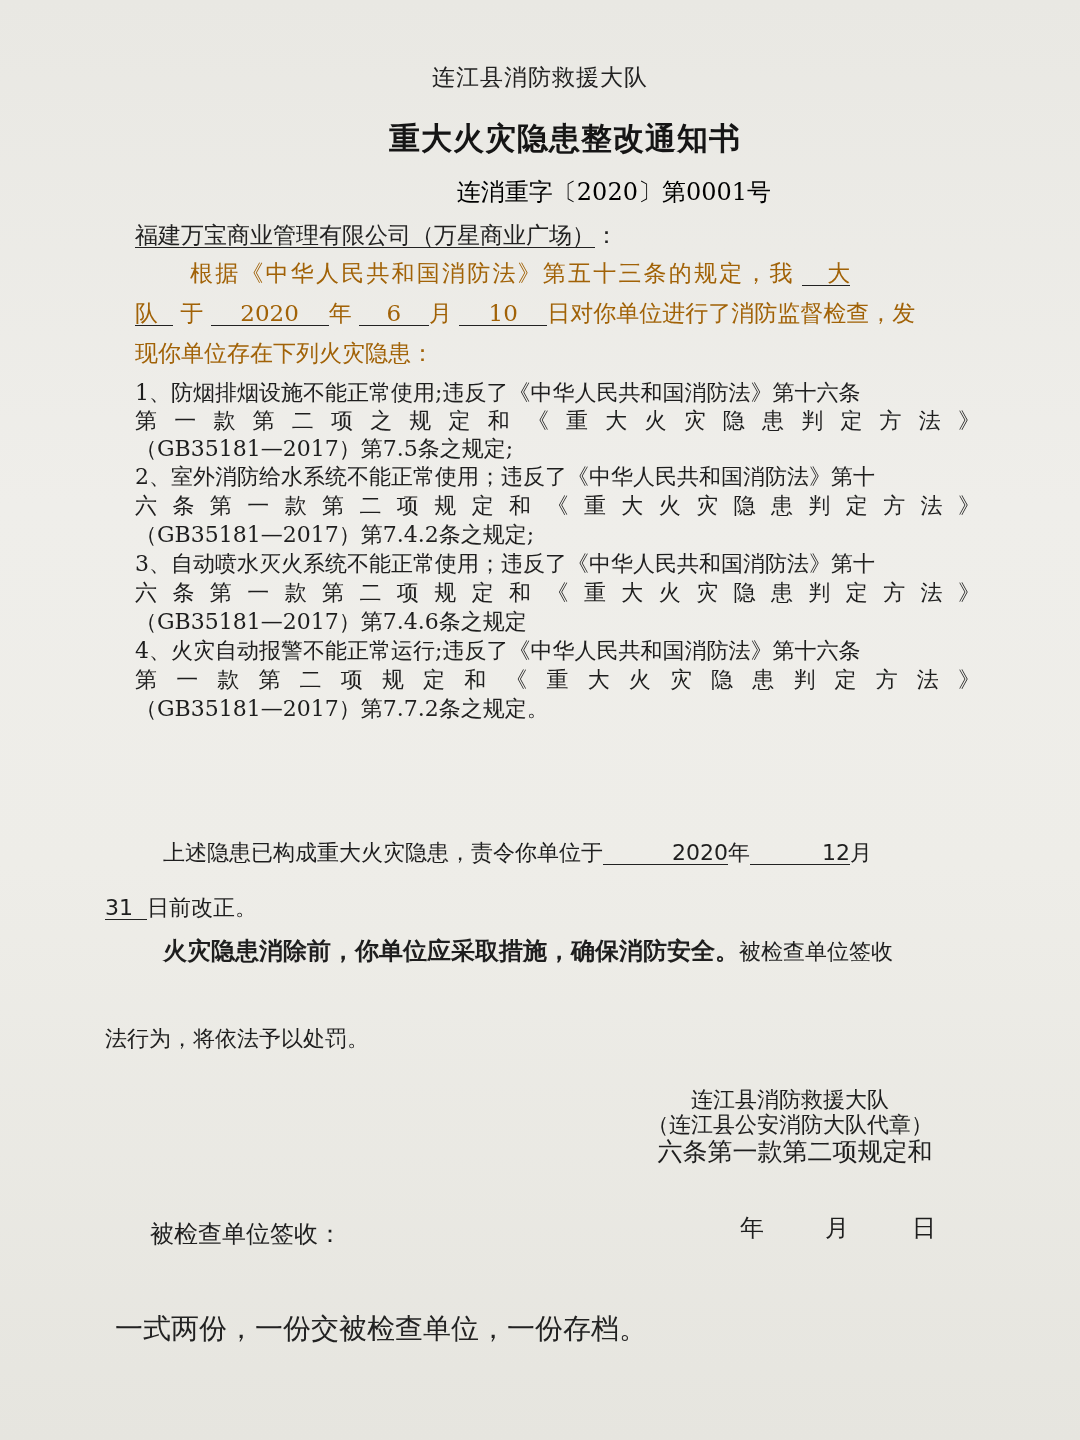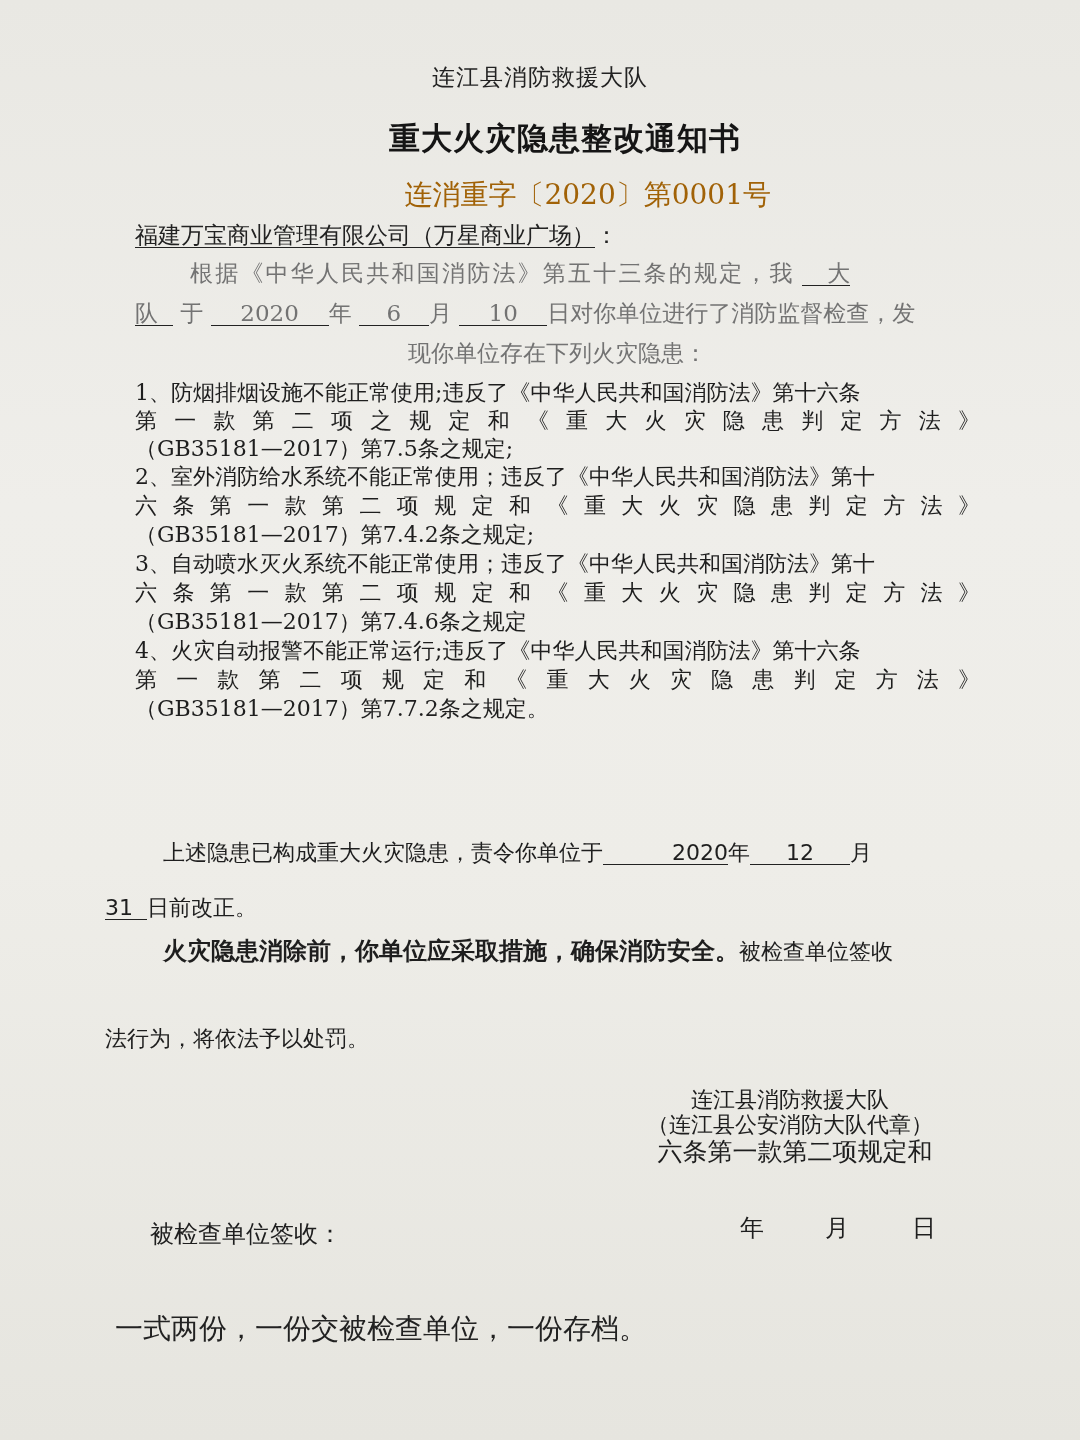--- a/index.html
+++ b/index.html
@@ -7,24 +7,24 @@
       width: 1080px; height: 1440px; overflow: hidden;
       background: linear-gradient(180deg, #e9e8e3 0%, #efeeea 35%, #eeede8 60%, #e6e5df 100%);
       font-family: "DejaVu Serif", "Liberation Serif", serif;
       color: #1e1e1e;
       position: relative;
     }
     .page { position: absolute; left: 0; top: 0; width: 873px; height: 1440px; }
     .abs { position: absolute; white-space: nowrap; }
     .agency { left: 0; width: 1080px; text-align: center; top: 62px; font-size: 23px; letter-spacing: 1px; color: #222; }
     .title { left: 0; width: 1130px; text-align: center; top: 118px; font-size: 31px; font-family: "DejaVu Sans", sans-serif; font-weight: bold; letter-spacing: 1px; color: #151515; }
-    .docno { right: 102px; top: 176px; font-size: 28px; color: #a16207; }
+    .docno { right: 102px; top: 176px; font-size: 24px; color: #000000; }
     .recipient { left: 135px; top: 220px; font-size: 23px; color: #222; }
     .u { border-bottom: 1.5px solid #222; display: inline-block; line-height: 1.05; }
-    .para { font-size: 23px; color: #737373; }
+    .para { font-size: 23px; color: #a16207; }
     .line { position: absolute; left: 135px; width: 845px; white-space: nowrap; font-size: 23px; }
     .jst { text-align: justify; text-align-last: justify; }
     .blank { border-bottom: 1.5px solid #222; display: inline-block; text-align: center; line-height: 1.05; }
     .item { font-size: 22px; }
     .bold { font-family: "DejaVu Sans", sans-serif; font-weight: bold; font-size: 24px; }
     .sans { font-family: "DejaVu Sans", sans-serif; font-size: 22px; }
     .sig { text-align: center; font-size: 22px; font-family: "DejaVu Sans", sans-serif; }
     .footnote { left: 115px; top: 1310px; font-size: 28px; color: #222; }
   </style>
 </head>
@@ -44,21 +44,21 @@
     <span style="letter-spacing:2.2px;">根据《中华人民共和国消防法》第五十三条的规定，我</span>
     <span class="blank" style="width:48px; text-align:right;">大</span>
   </div>
   <div class="line para" style="top:298px;">
     <span class="blank" style="width:38px; text-align:left;">队</span>
     <span>于</span>
     <span class="blank" style="width:118px;">2020</span><span>年</span>
     <span class="blank" style="width:70px;">6</span><span>月</span>
     <span class="blank" style="width:88px;">10</span><span>日对你单位进行了消防监督检查，发</span>
   </div>
-  <div class="line para" style="top:338px;text-align:center;">现你单位存在下列火灾隐患：</div>
+  <div class="line para" style="top:338px;">现你单位存在下列火灾隐患：</div>
 
   <div>
     <div>
       <div class="line item" style="top:378px;">1、防烟排烟设施不能正常使用;违反了《中华人民共和国消防法》第十六条</div>
       <div class="line item jst" style="top:406px;">第一款第二项之规定和《重大火灾隐患判定方法》</div>
       <div class="line item" style="top:434px;">（GB35181—2017）第7.5条之规定;</div>
     </div>
     <div>
       <div class="line item" style="top:462px;">2、室外消防给水系统不能正常使用；违反了《中华人民共和国消防法》第十</div>
       <div class="line item jst" style="top:491px;">六条第一款第二项规定和《重大火灾隐患判定方法》</div>
@@ -70,21 +70,21 @@
       <div class="line item" style="top:607px;">（GB35181—2017）第7.4.6条之规定</div>
     </div>
     <div>
       <div class="line item" style="top:636px;">4、火灾自动报警不能正常运行;违反了《中华人民共和国消防法》第十六条</div>
       <div class="line item jst" style="top:665px;">第一款第二项规定和《重大火灾隐患判定方法》</div>
       <div class="line item" style="top:694px;">（GB35181—2017）第7.7.2条之规定。</div>
     </div>
   </div>
 
   <div class="line sans" style="top:838px; left:163px; width:840px;">
-    <span>上述隐患已构成重大火灾隐患，责令你单位于</span><span class="blank" style="width:125px; text-align:right;">2020</span><span>年</span><span class="blank" style="width:100px; text-align:center;">12</span><span>月</span>
+    <span>上述隐患已构成重大火灾隐患，责令你单位于</span><span class="blank" style="width:125px; text-align:right;">2020</span><span>年</span><span class="blank" style="width:100px; text-align:right;">12</span><span>月</span>
   </div>
   <div class="line sans" style="top:893px; left:105px;">
     <span class="blank" style="width:42px; text-align:left;">31</span><span>日前改正。</span>
   </div>
 
   <div class="line" style="top:935px; left:163px; width:860px;">
     <span class="bold">火灾隐患消除前，你单位应采取措施，确保消防安全。</span><span class="sans">被检查单位签收</span>
   </div>
   <div class="line sans" style="top:988px; left:105px;margin-top:36px;">法行为，将依法予以处罚。</div>
 

